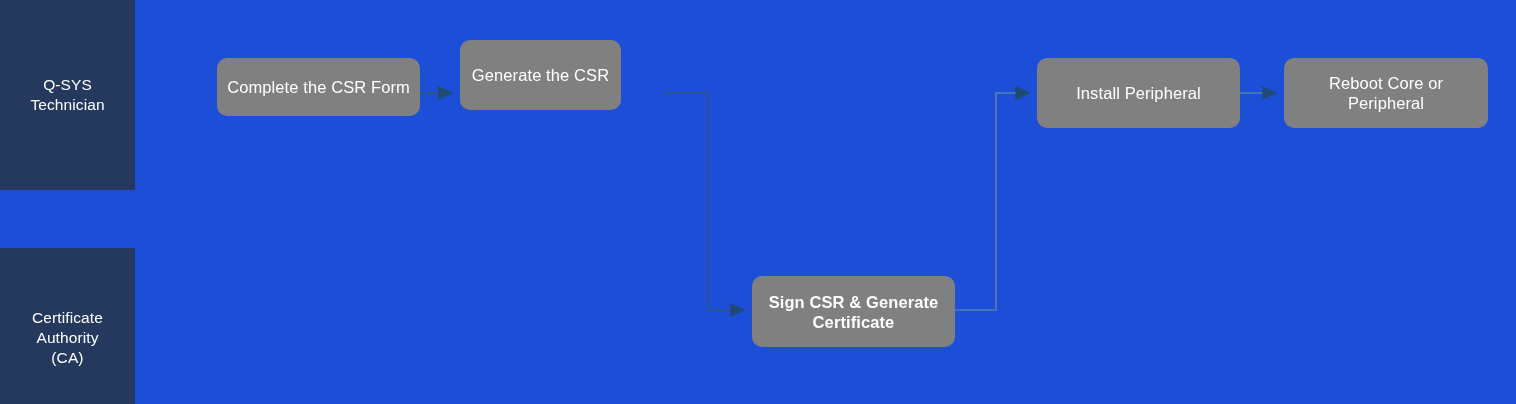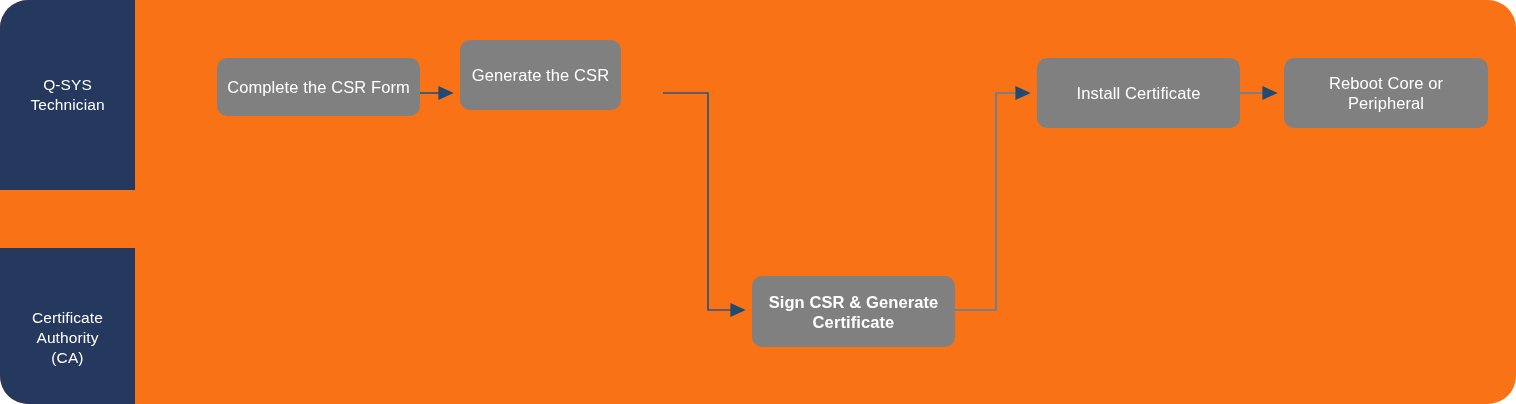--- a/index.html
+++ b/index.html
@@ -10,22 +10,21 @@
   }
   body {
     font-family: "Liberation Sans", sans-serif;
     -webkit-font-smoothing: antialiased;
   }
   #diagram {
     position: relative;
     width: 1516px;
     height: 404px;
     overflow: hidden;
-    background: #f97316;
-    border-radius: 28px;
+    background: #1d4ed8;
   }
 
   
   .lane {
     position: absolute;
     left: 0;
     box-sizing: border-box;
   }
   .lane-body {
     position: absolute;
@@ -150,20 +149,20 @@
 
   <div class="node" id="node-generate-csr">
     <span>Generate the CSR</span>
   </div>
 
   <div class="node" id="node-sign-csr">
     <span>Sign CSR &amp; Generate Certificate</span>
   </div>
 
   <div class="node" id="node-install-cert">
-    <span>Install Certificate</span>
+    <span>Install Peripheral</span>
   </div>
 
   <div class="node" id="node-reboot">
     <span>Reboot Core or Peripheral</span>
   </div>
 
 </div>
 
 </body></html>

